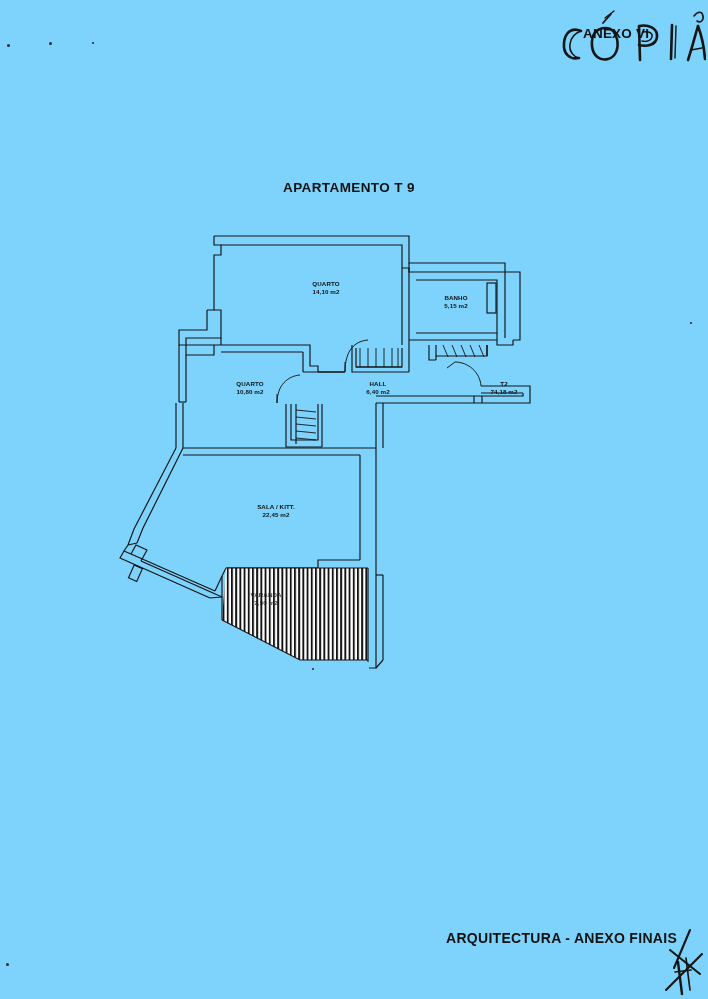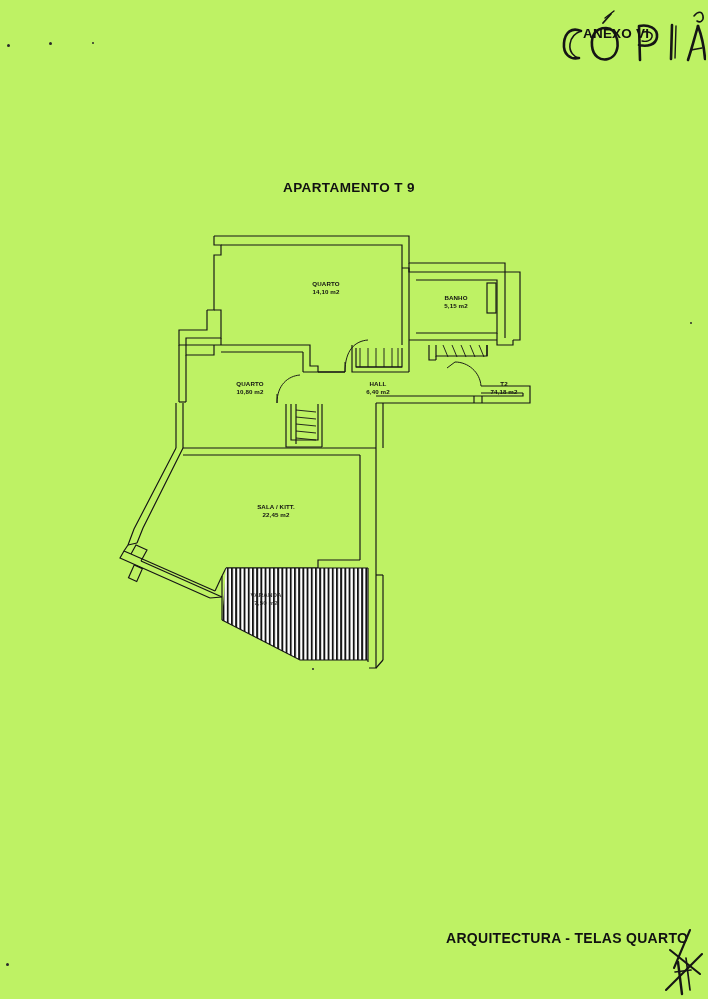--- a/index.html
+++ b/index.html
@@ -7,21 +7,21 @@
     padding: 0;
     background: #ffffff;
   }
   body {
     font-family: "Liberation Sans", sans-serif;
   }
   #page {
     position: relative;
     width: 708px;
     height: 999px;
-    background: #bef264;
+    background: #7dd3fc;
     overflow: hidden;
   }
 
   
   .speckle {
     position: absolute;
     background: #2a2a2a;
     border-radius: 50%;
   }
 
@@ -326,21 +326,21 @@
   <div class="room-label" style="left:276px; top:503px; transform:translateX(-50%);">
     <span>SALA / KITT.</span>
     <span class="area">22,45 m2</span>
   </div>
 
   <div class="room-label on-hatch" style="left:266px; top:591px; transform:translateX(-50%);">
     <span>VARANDA</span>
     <span class="area">7,50 m2</span>
   </div>
 
-  <div id="footer-title">ARQUITECTURA - TELAS QUARTO</div>
+  <div id="footer-title">ARQUITECTURA - ANEXO FINAIS</div>
   <svg id="footer-signature" viewBox="0 0 48 70" aria-hidden="true">
     <g fill="none" stroke="#151515" stroke-width="2.1" stroke-linecap="round" stroke-linejoin="round">
       <path d="M30 2 L14 40"></path>
       <path d="M10 22 L40 46"></path>
       <path d="M6 62 L42 26"></path>
       <path d="M18 34 L22 66" stroke-width="2.4"></path>
       <path d="M26 30 L30 62" stroke-width="1.7"></path>
       <path d="M15 44 L31 42" stroke-width="1.7"></path>
     </g>
   </svg>

